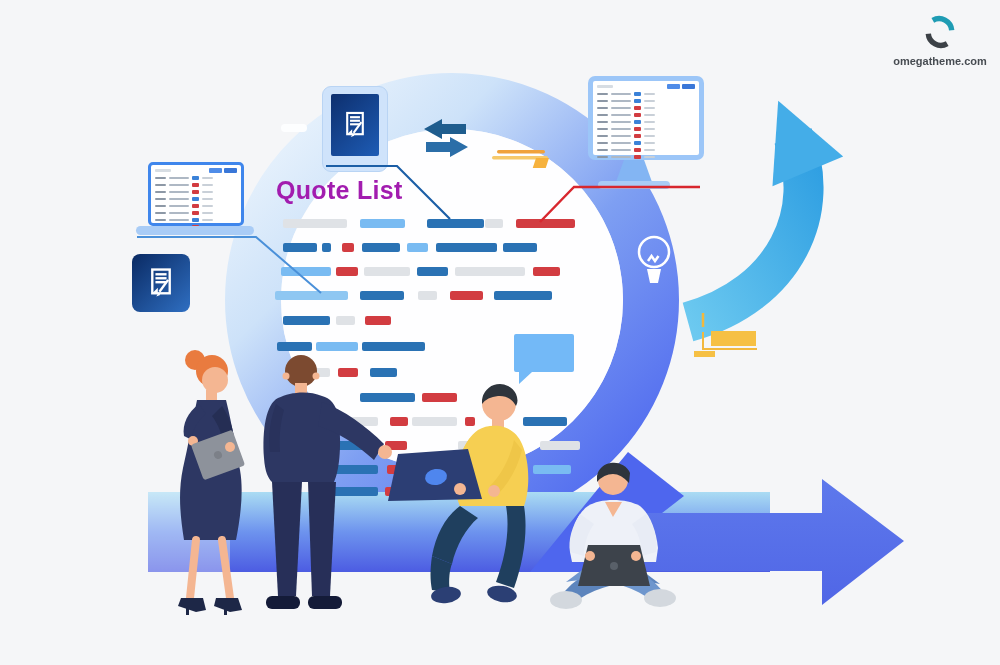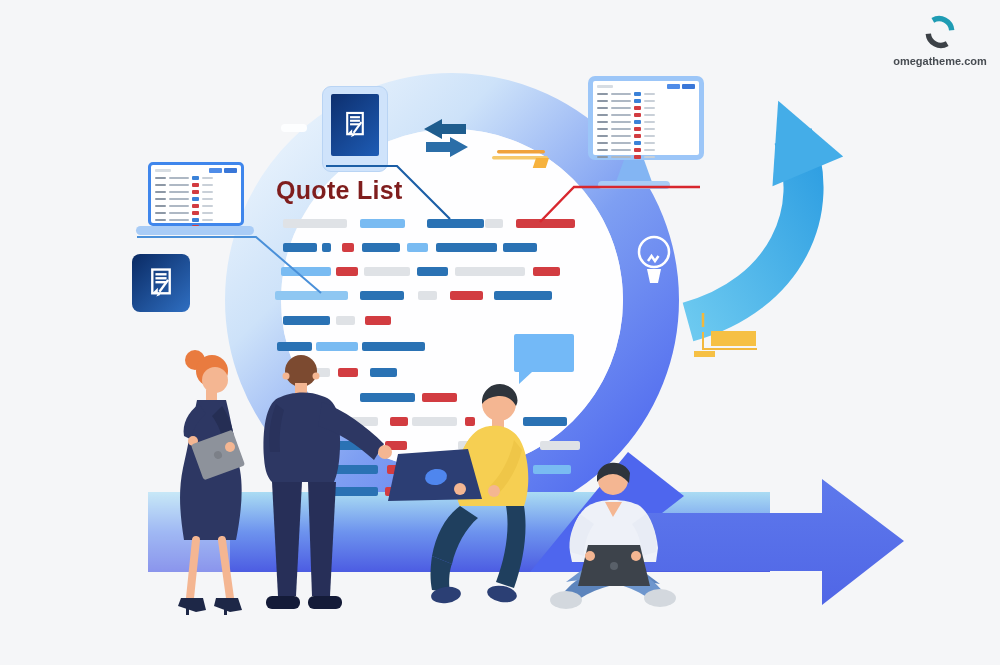--- a/index.html
+++ b/index.html
@@ -176,21 +176,21 @@
       <div class="bar" style="left: 385px; top: 441px; width: 22px; height: 9px; background: rgb(210, 60, 65);"></div>
       <div class="bar" style="left: 458px; top: 441px; width: 40px; height: 9px; background: rgb(223, 226, 230);"></div>
       <div class="bar" style="left: 540px; top: 441px; width: 40px; height: 9px; background: rgb(223, 226, 230);"></div>
       <div class="bar" style="left: 332px; top: 465px; width: 46px; height: 9px; background: rgb(42, 114, 180);"></div>
       <div class="bar" style="left: 387px; top: 465px; width: 14px; height: 9px; background: rgb(210, 60, 65);"></div>
       <div class="bar" style="left: 533px; top: 465px; width: 38px; height: 9px; background: rgb(121, 187, 242);"></div>
       <div class="bar" style="left: 332px; top: 487px; width: 46px; height: 9px; background: rgb(42, 114, 180);"></div>
       <div class="bar" style="left: 385px; top: 487px; width: 14px; height: 9px; background: rgb(210, 60, 65);"></div>
     </div>
 
-  <div class="title" style="color: #7f1d1d;">Quote List</div>
+  <div class="title" style="color: #a21caf;">Quote List</div>
 
   <div class="device" style="left:136px;top:160px;width:120px;height:80px">
     <div class="laptop-screen">
       <div class="mhead">
         <span class="hline"></span>
         <span class="pills">
           <span class="pill"></span>
           <span class="pill alt"></span>
         </span>
       </div>

